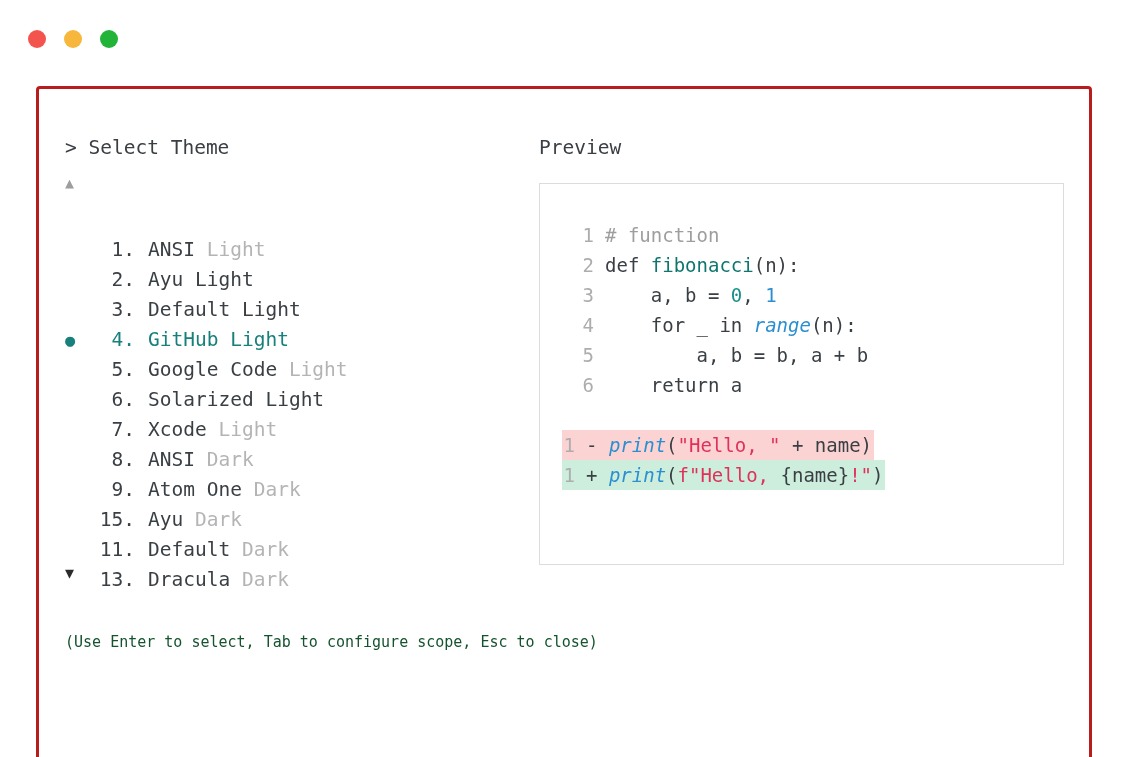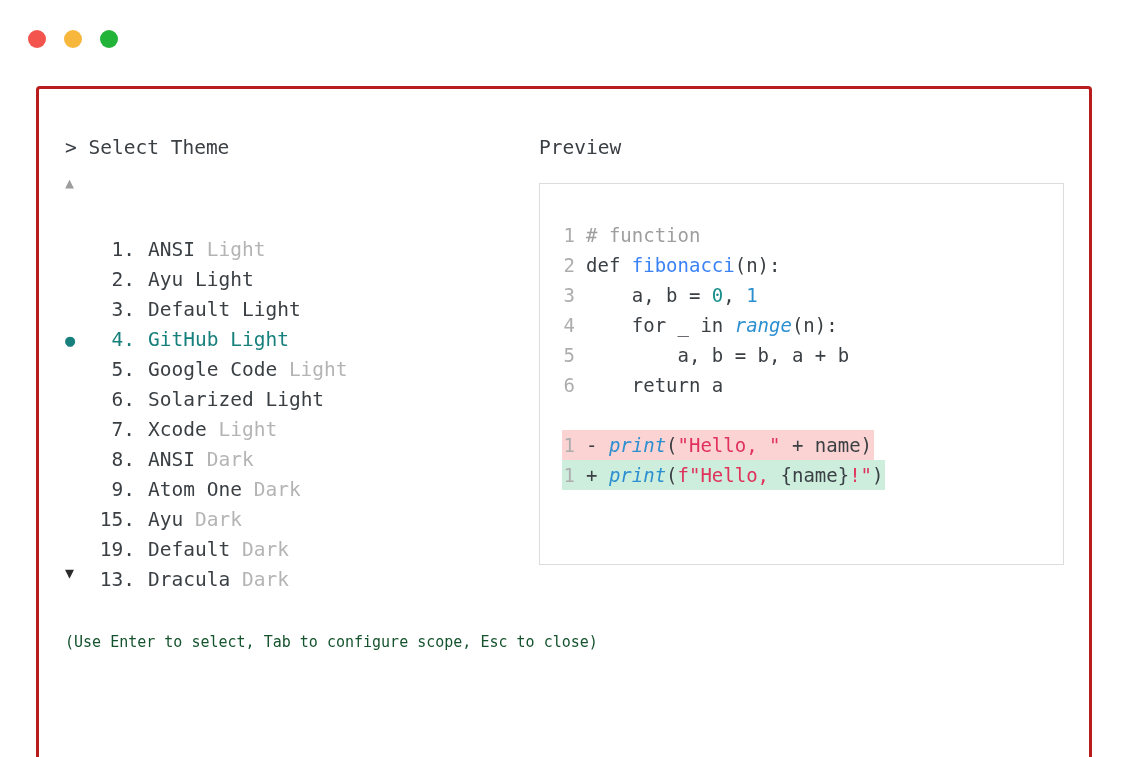--- a/index.html
+++ b/index.html
@@ -132,34 +132,34 @@
     background: #ffffff;
     padding: 36px 0 0 0;
   }
 
   .code {
     font-size: 19px;
     line-height: 30px;
     white-space: pre;
     padding-left: 22px;
   }
-  .code-line { height: 30px; white-space: pre; }
+  .code-line { height: 30px; white-space: pre; margin-left: 19px; }
   .blank-line { height: 30px; }
 
   .ln {
     color: #adadad;
     display: inline-block;
     width: 13px;
     text-align: right;
   }
   .gutter-gap { display: inline-block; width: 11px; }
 
   .tok-comment { color: #9e9e9e; }
   .tok-kw      { color: #3a3f44; }
-  .tok-fn      { color: #3b82f6; }
+  .tok-fn      { color: #0f766e; }
   .tok-plain   { color: #3a3f44; }
   .tok-num-t   { color: #178f8a; }
   .tok-num-b   { color: #2b8fd0; }
   .tok-builtin { color: #2b8fd0; font-style: italic; }
   .tok-str     { color: #e0315b; }
 
   
   .diff-line { height: 30px; white-space: pre; }
   .diff-bg { display: inline-block; padding-right: 2px; }
   .diff-del .diff-bg { background: #fbd3d3; }
@@ -198,21 +198,21 @@
             <div class="theme-row"><span class="bullet-cell"></span><span class="num-cell">1.</span><span class="name-cell">ANSI<span class="variant"> Light</span></span></div>
             <div class="theme-row"><span class="bullet-cell"></span><span class="num-cell">2.</span><span class="name-cell">Ayu<span class="variant strong"> Light</span></span></div>
             <div class="theme-row"><span class="bullet-cell"></span><span class="num-cell">3.</span><span class="name-cell">Default<span class="variant strong"> Light</span></span></div>
             <div class="theme-row selected"><span class="bullet-cell">●</span><span class="num-cell">4.</span><span class="name-cell">GitHub<span class="variant"> Light</span></span></div>
             <div class="theme-row"><span class="bullet-cell"></span><span class="num-cell">5.</span><span class="name-cell">Google Code<span class="variant"> Light</span></span></div>
             <div class="theme-row"><span class="bullet-cell"></span><span class="num-cell">6.</span><span class="name-cell">Solarized<span class="variant strong"> Light</span></span></div>
             <div class="theme-row"><span class="bullet-cell"></span><span class="num-cell">7.</span><span class="name-cell">Xcode<span class="variant"> Light</span></span></div>
             <div class="theme-row"><span class="bullet-cell"></span><span class="num-cell">8.</span><span class="name-cell">ANSI<span class="variant"> Dark</span></span></div>
             <div class="theme-row"><span class="bullet-cell"></span><span class="num-cell">9.</span><span class="name-cell">Atom One<span class="variant"> Dark</span></span></div>
             <div class="theme-row"><span class="bullet-cell"></span><span class="num-cell">15.</span><span class="name-cell">Ayu<span class="variant"> Dark</span></span></div>
-            <div class="theme-row"><span class="bullet-cell"></span><span class="num-cell">19.</span><span class="name-cell">Default<span class="variant"> Dark</span></span></div>
+            <div class="theme-row"><span class="bullet-cell"></span><span class="num-cell">11.</span><span class="name-cell">Default<span class="variant"> Dark</span></span></div>
             <div class="theme-row"><span class="bullet-cell"></span><span class="num-cell">13.</span><span class="name-cell">Dracula<span class="variant"> Dark</span></span></div>
           </div>
         <div class="arrow-down">▼</div>
       </div>
 
       <div class="right-col">
         <div class="heading">Preview</div>
         <div class="preview-panel">
           <div class="code" id="code-block"><div class="code-line"><span class="ln">1</span><span class="gutter-gap"></span><span class="tok-comment"># function</span></div><div class="code-line"><span class="ln">2</span><span class="gutter-gap"></span><span class="tok-kw">def </span><span class="tok-fn">fibonacci</span><span class="tok-plain">(n):</span></div><div class="code-line"><span class="ln">3</span><span class="gutter-gap"></span><span class="tok-plain">    a, b = </span><span class="tok-num-t">0</span><span class="tok-plain">, </span><span class="tok-num-b">1</span></div><div class="code-line"><span class="ln">4</span><span class="gutter-gap"></span><span class="tok-plain">    for _ in </span><span class="tok-builtin">range</span><span class="tok-plain">(n):</span></div><div class="code-line"><span class="ln">5</span><span class="gutter-gap"></span><span class="tok-plain">        a, b = b, a + b</span></div><div class="code-line"><span class="ln">6</span><span class="gutter-gap"></span><span class="tok-plain">    return a</span></div><div class="blank-line"></div><div class="diff-line diff-del"><span class="diff-bg"><span class="ln">1</span><span class="gutter-gap"></span><span class="diff-sign">- </span><span class="tok-builtin">print</span><span class="tok-plain">(</span><span class="tok-str">"Hello, "</span><span class="tok-plain"> + name)</span></span></div><div class="diff-line diff-add"><span class="diff-bg"><span class="ln">1</span><span class="gutter-gap"></span><span class="diff-sign">+ </span><span class="tok-builtin">print</span><span class="tok-plain">(</span><span class="tok-str">f"Hello, </span><span class="tok-plain">{name}</span><span class="tok-str">!"</span><span class="tok-plain">)</span></span></div></div>
         </div>

